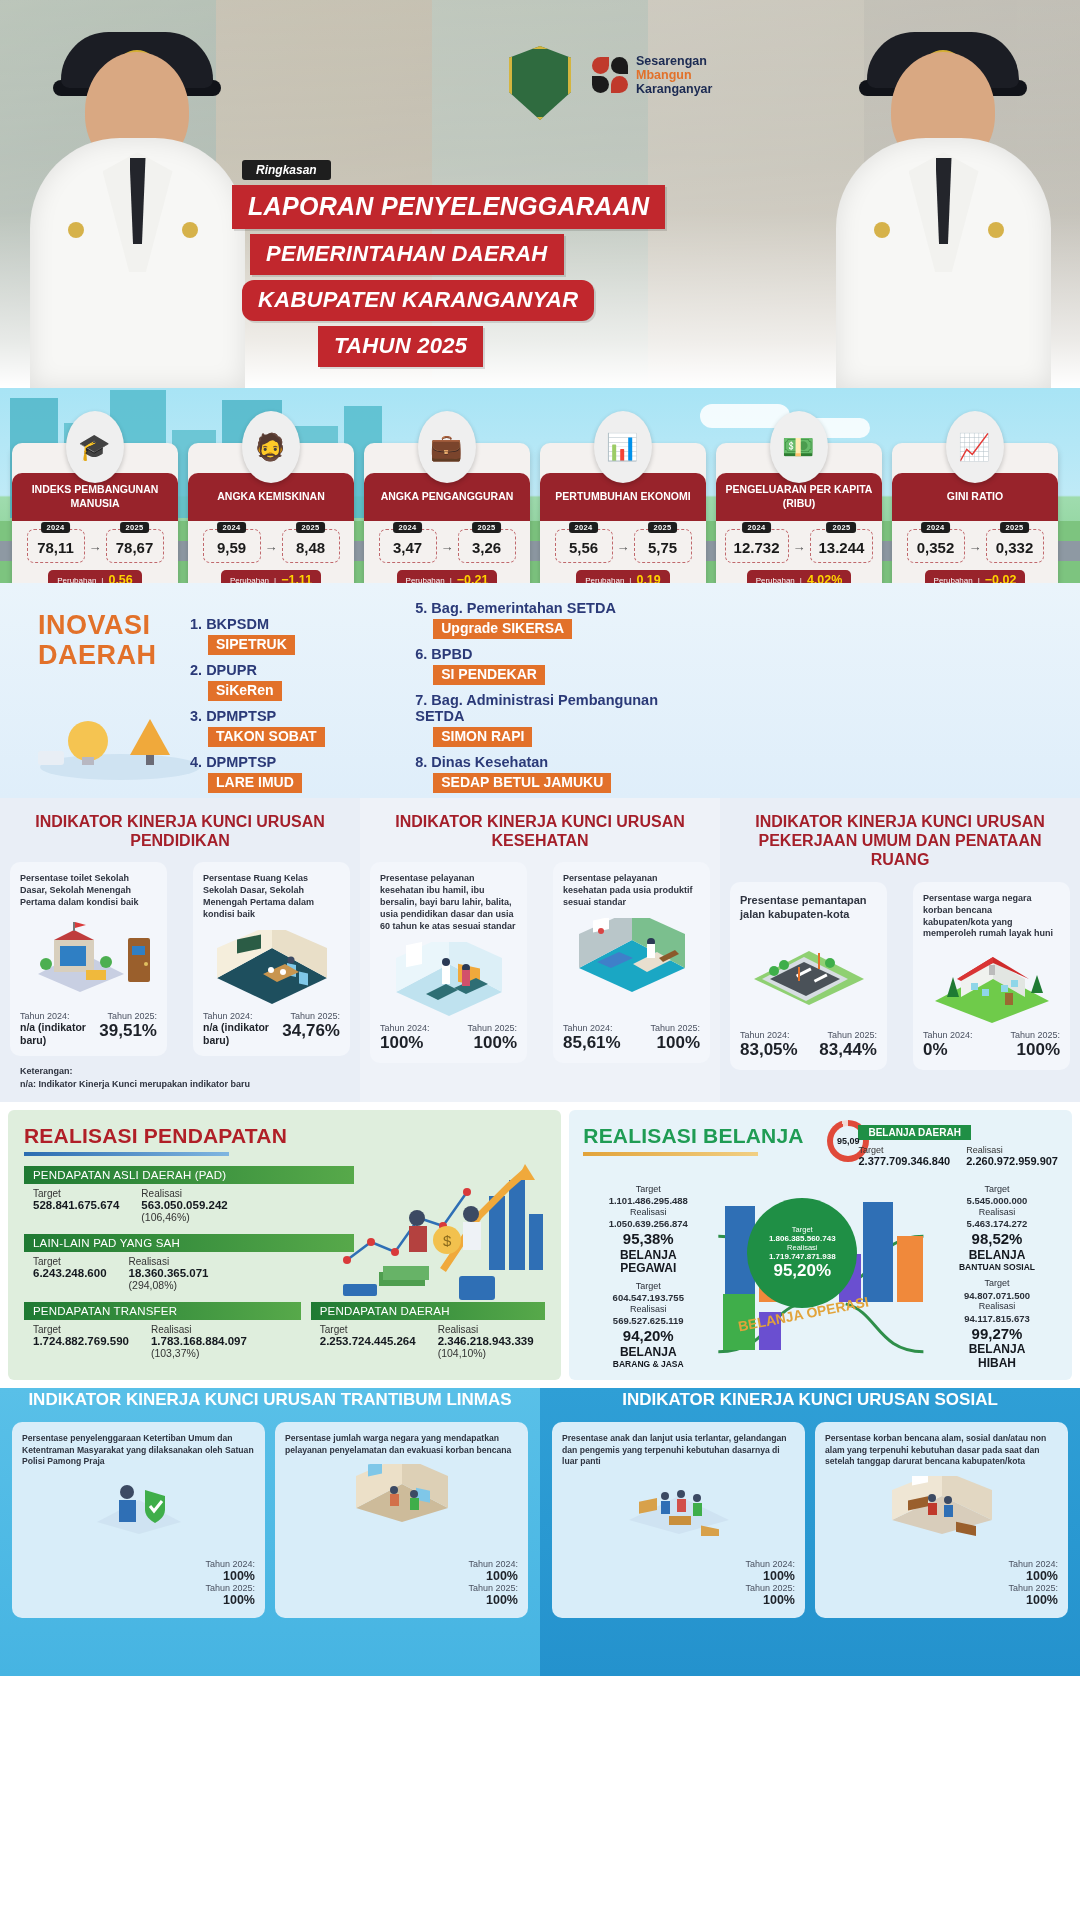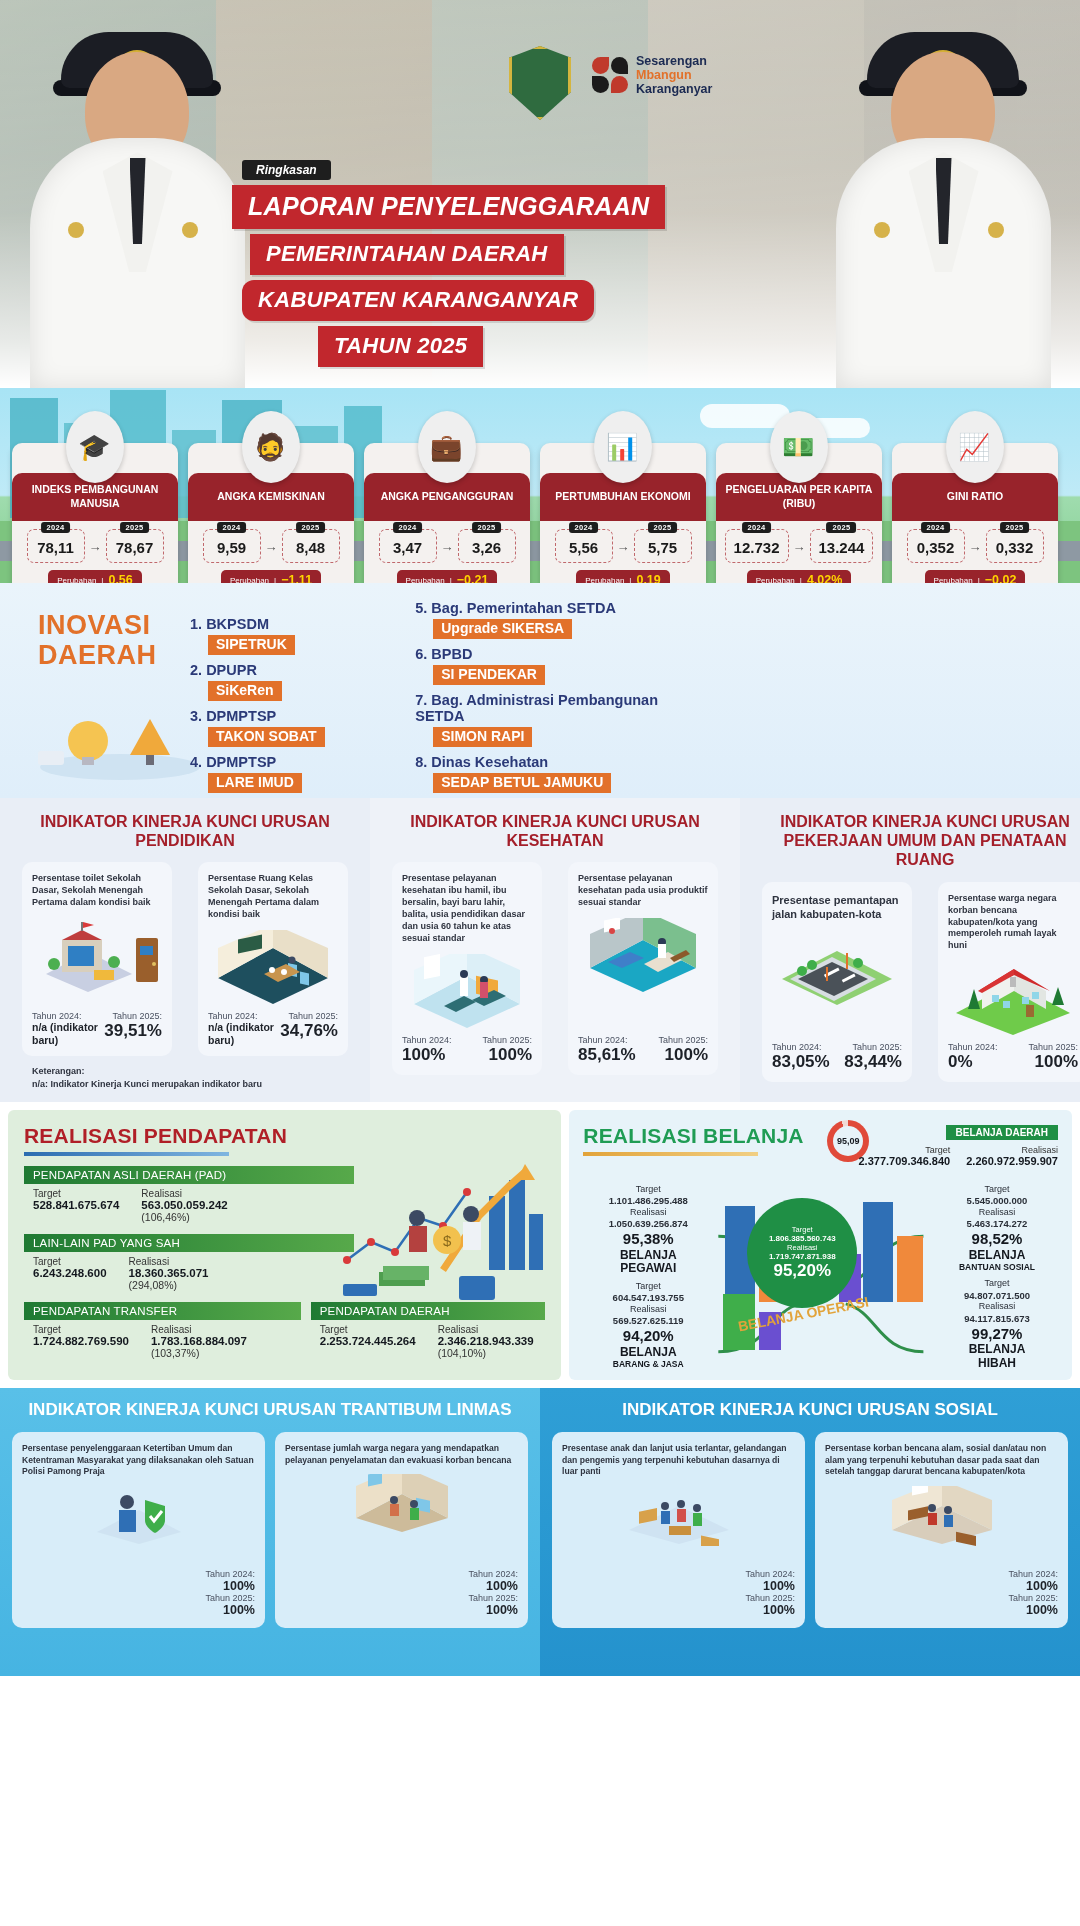--- a/index.html
+++ b/index.html
@@ -81,21 +81,21 @@
   .wtp-circ{position:absolute;top:18px;left:16px;width:144px;height:144px;border-radius:50%;background:#141414;border:5px solid #d9262c;display:flex;flex-direction:column;align-items:center;justify-content:center;}
   .wtp-p{font-size:8px;color:#fff;background:#d9262c;padding:1px 18px;align-self:center;margin-bottom:1px;clip-path:polygon(4% 0,100% 0,96% 100%,0 100%);}
   .wtp-m{background:#d9262c;color:#fff;font-size:31px;font-weight:bold;line-height:1;padding:2px 16px;clip-path:polygon(3% 0,97% 0,100% 50%,97% 100%,3% 100%,0 50%);}
   .wtp-s{background:#fff;color:#111;font-size:8px;font-weight:bold;text-align:center;line-height:1.2;padding:3px 10px;margin-top:2px;clip-path:polygon(4% 0,100% 0,96% 100%,0 100%);}
   .wtp-tag{position:absolute;bottom:18px;left:10px;background:#fff;border:2px solid #1a1a1a;padding:4px 16px 5px 10px;clip-path:polygon(0 0,88% 0,100% 50%,88% 100%,0 100%);}
   .wtp-tag .k{font-size:18px;font-weight:bold;color:#d9262c;line-height:1;}
   .wtp-tag .b{font-size:11px;font-weight:bold;color:#d9262c;}
 
   
   .ikk-band{display:flex;width:1080px;background:#e9eef6;}
-  .ikk-col{flex:1;padding:14px 22px 10px;}
+  .ikk-col{flex:1;padding:14px 10px 10px;}
   .ikk-col.c2{background:#eef2f8;}
   .ikk-h{font-size:16px;font-weight:bold;color:#a41f2a;text-align:center;line-height:1.2;margin-bottom:12px;}
   .ikk-cards{display:flex;gap:26px;}
   .ikk-card{flex:1;background:#f3f6fb;border-radius:10px;padding:11px 10px 10px;display:flex;flex-direction:column;}
   .ikk-card p{font-size:9px;font-weight:bold;color:#2f3440;line-height:1.33;}
   .ikk-art{height:78px;margin:8px 0 4px;display:flex;align-items:center;justify-content:center;}
   .ikk-vals{display:flex;justify-content:space-between;margin-top:auto;gap:6px;}
   .vl{font-size:9px;color:#4a5160;}
   .vbig{font-size:17px;font-weight:bold;color:#1d2128;}
   .vsm{font-size:10.5px;font-weight:bold;color:#1d2128;line-height:1.2;}
@@ -109,41 +109,41 @@
   .fin-h2{font-size:21px;font-weight:bold;color:#1f9c54;letter-spacing:.2px;}
   .rule{height:4px;width:205px;background:linear-gradient(90deg,#2b6cb0,#7fb6e0);margin:4px 0 10px;}
   .rule2{height:4px;width:175px;background:linear-gradient(90deg,#e2a33a,#f1cf84);margin:4px 0 10px;}
   .grp{margin-bottom:11px;max-width:330px;}
   .grp-h{background:linear-gradient(90deg,#1f7a33,#57a94a);color:#fff;font-size:11.5px;padding:3px 9px;letter-spacing:.2px;}
   .grp-b{display:flex;gap:22px;padding:4px 9px 0;}
   .gl{font-size:10px;color:#333;}
   .gv{font-size:11.5px;font-weight:bold;color:#14181f;}
   .gp{font-size:10.5px;color:#333;}
   .fin-art{position:absolute;right:12px;top:46px;width:210px;height:150px;}
-  .bd-top{position:absolute;right:14px;top:12px;text-align:right;}
+  .bd-top{position:absolute;right:14px;top:12px;text-align:left;}
   .bd-tag{background:#1f8f45;color:#fff;font-size:10px;font-weight:bold;padding:2px 10px;display:inline-block;}
   .bd-l{font-size:9px;color:#333;margin-top:3px;}
   .bd-v{font-size:11px;font-weight:bold;color:#14181f;}
   .donut{position:absolute;left:258px;top:10px;width:42px;height:42px;border-radius:50%;background:conic-gradient(#e04a3a 0 95%,#f0d9d4 95% 100%);display:flex;align-items:center;justify-content:center;}
   .donut::after{content:"";position:absolute;width:30px;height:30px;border-radius:50%;background:#e7f3f9;}
   .donut span{position:relative;z-index:2;font-size:9px;font-weight:bold;color:#14181f;}
   .bcell{position:absolute;font-size:9px;color:#2a2f38;line-height:1.25;}
   .bcell .num{font-weight:bold;font-size:9.5px;}
   .bcell .pct{font-size:15px;font-weight:bold;color:#14181f;}
   .bcell .nm{font-size:12px;font-weight:bold;color:#14181f;line-height:1.1;}
   .bcell .nm2{font-size:8.5px;font-weight:bold;color:#14181f;}
   .center-circ{position:absolute;left:178px;top:88px;width:110px;height:110px;border-radius:50%;background:#1f8f45;color:#fff;display:flex;flex-direction:column;align-items:center;justify-content:center;text-align:center;}
   .center-circ .l{font-size:7.5px;}
   .center-circ .n{font-size:8px;font-weight:bold;text-align:center;}
   .center-circ .p{font-size:17px;font-weight:bold;}
   .bo-label{position:absolute;left:168px;top:196px;font-size:14px;font-weight:bold;color:#e2a33a;transform:rotate(-11deg);}
 
   
   .bot{display:flex;width:1080px;height:288px;}
-  .bot-col{flex:1;padding:12px 12px;}
+  .bot-col{flex:1;padding:2px 12px;}
   .bc1{background:linear-gradient(180deg,#59c0e8,#46b4e2);}
   .bc2{background:linear-gradient(180deg,#2f9fd6,#2492cd);}
   .bot-h{font-size:17px;font-weight:bold;color:#fff;text-align:center;line-height:1.2;margin-bottom:12px;}
   .bot-cards{display:flex;gap:10px;}
   .bot-card{flex:1;background:#d8edf9;border-radius:10px;padding:11px 10px;display:flex;flex-direction:column;min-height:196px;}
   .bot-card p{font-size:8.6px;font-weight:bold;color:#2f3440;line-height:1.35;}
   .bot-art{height:62px;margin:7px 0 4px;display:flex;align-items:center;justify-content:center;}
   .bot-vals{margin-top:auto;text-align:right;}
   .bot-vals .r{font-size:9px;color:#4a5160;}
   .bot-vals .rb{font-size:12.5px;font-weight:bold;color:#1d2128;}

